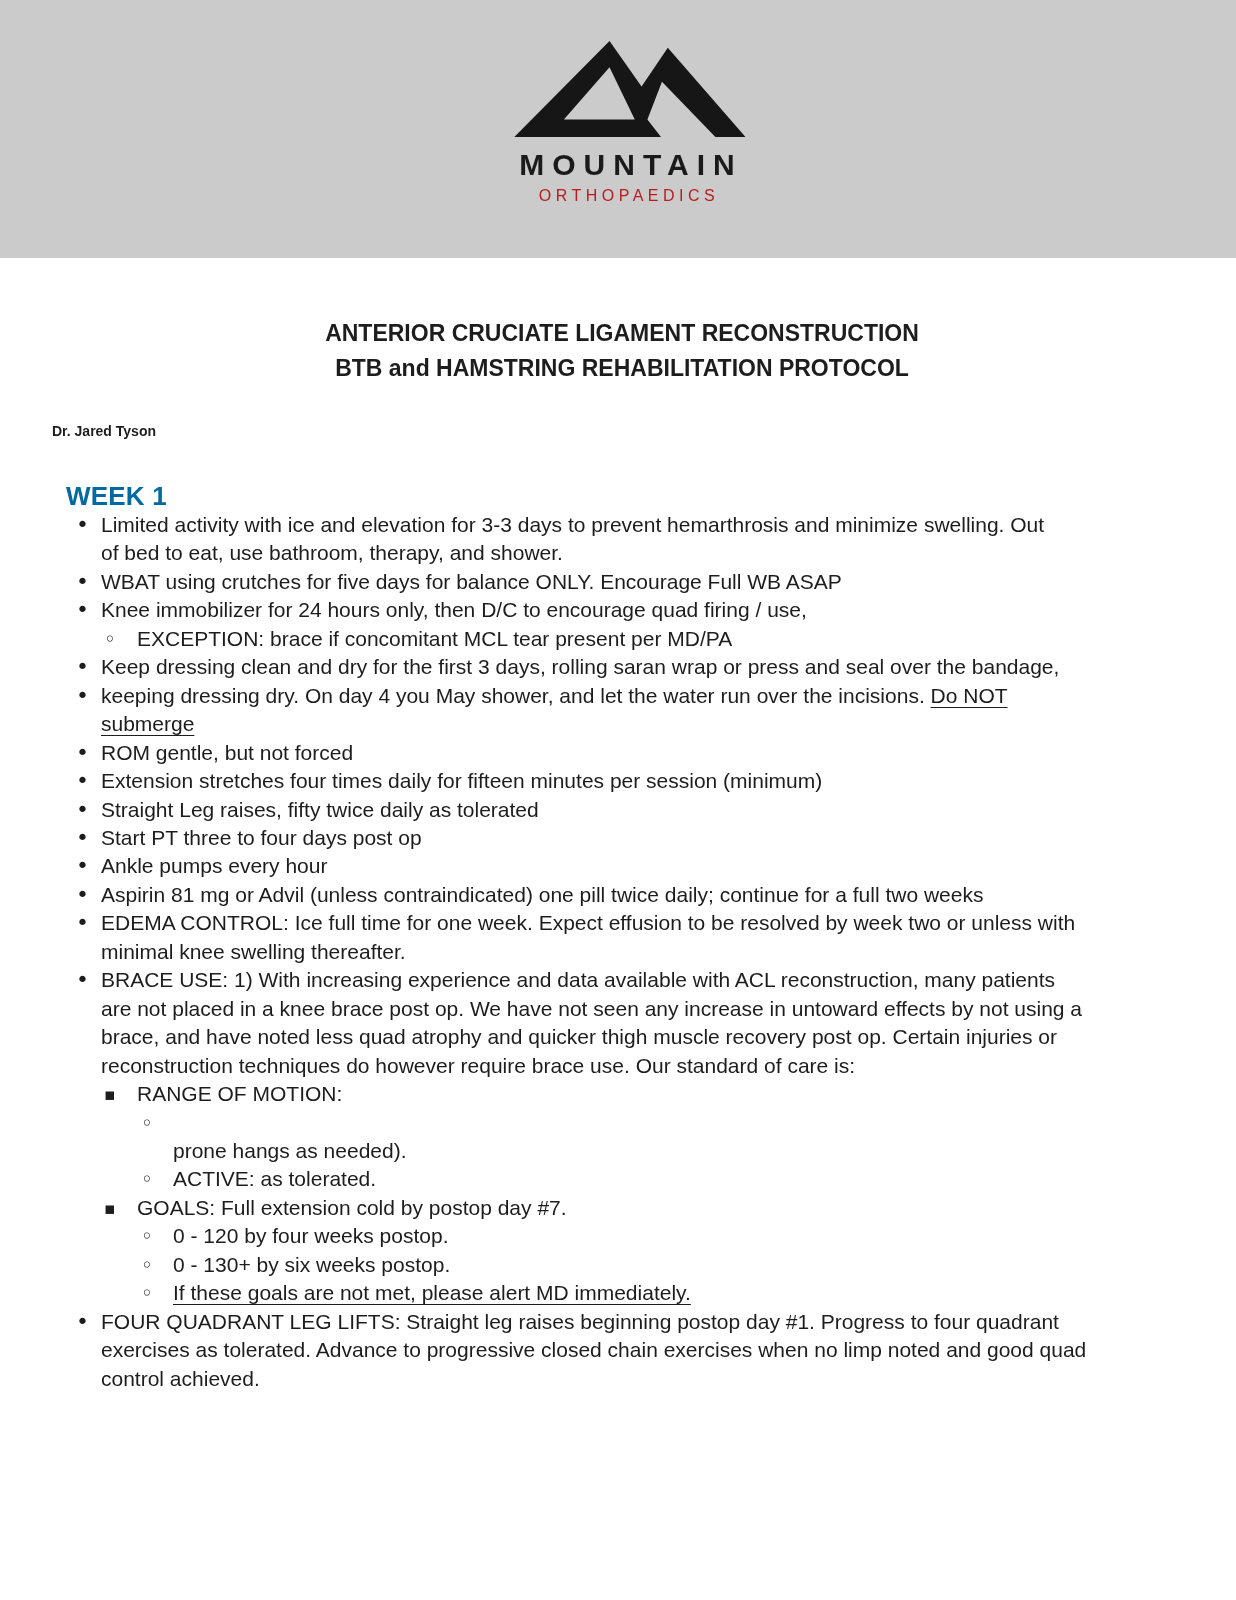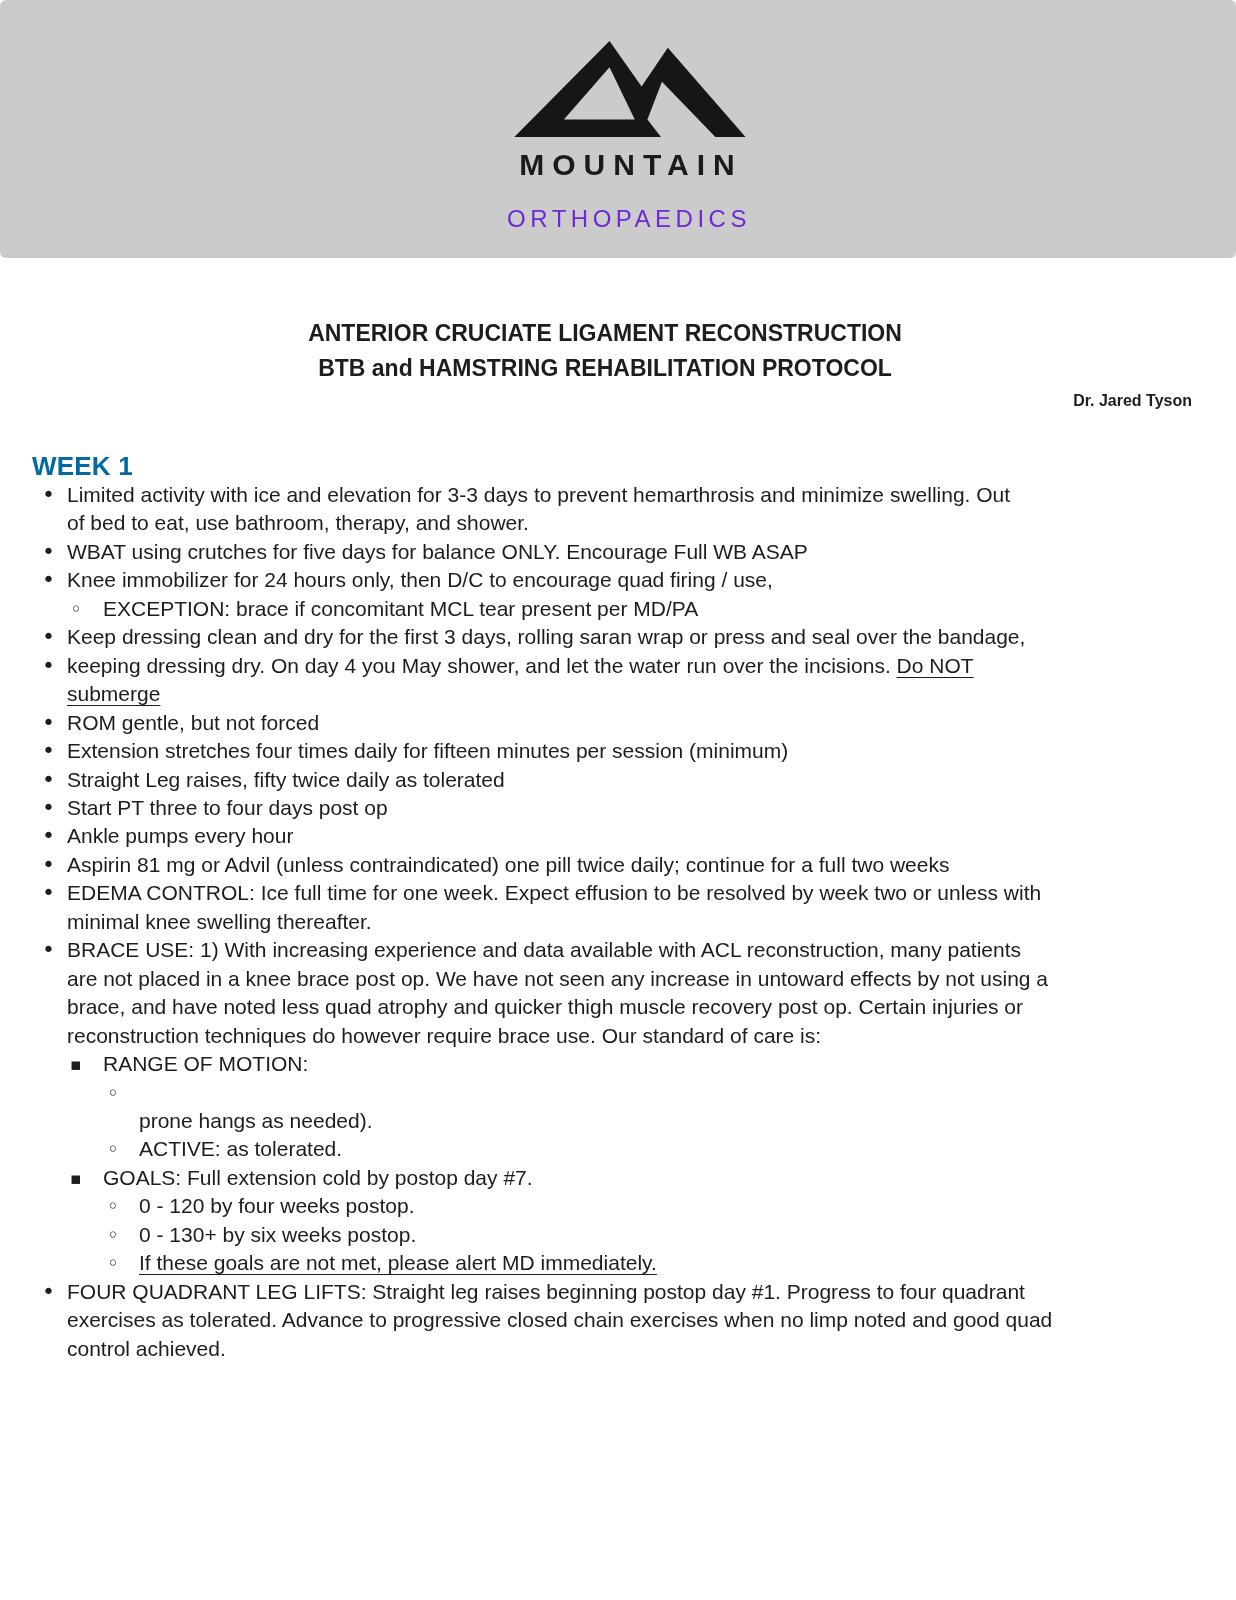--- a/index.html
+++ b/index.html
@@ -17,61 +17,61 @@
     font-family:"Liberation Sans",sans-serif;
     color:var(--text);
   }
   
   .hero{
     height:258px;
     background:var(--header-bg);
     display:flex;
     justify-content:center;
     align-items:flex-start;
-    border-radius:6px;
   }
   .logo{
     padding-top:38px;
     text-align:center;
     transform:translateX(9px);
     color:var(--ink);
   }
   .logo svg{display:block;margin:0 auto;width:244px;height:102px;}
   .logo-title{
     margin-top:8px;
     font-size:30px;
     font-weight:800;
     letter-spacing:8px;
     text-indent:8px;
     color:var(--ink);
     white-space:nowrap;
   }
   .logo-sub{
-    margin-top:23px;
-    font-size:24px;
+    margin-top:5px;
+    font-size:16px;
     font-weight:400;
     letter-spacing:4.5px;
     text-indent:4px;
-    color:#6d28d9;
+    color:#b91c1c;
     white-space:nowrap;
   }
   
-  .doc{padding:0 30px 0 32px;}
+  .doc{padding:0 30px 0 66px;}
   .title{
     margin-top:58px;
     text-align:center;
     font-size:23px;
     line-height:35px;
     font-weight:700;
     transform:translateX(-14px);
   }
   .tline{display:block;}
   .author{
-    text-align:right;
-    font-size:16px;
+    margin-top:30px;
+    text-align:left;
+    font-size:14px;
     line-height:30px;
     font-weight:700;
     transform:translateX(-14px);
   }
   .section-heading{
     font-size:26px;
     line-height:30px;
     font-weight:700;
     letter-spacing:0.2px;
     margin-top:25px;

